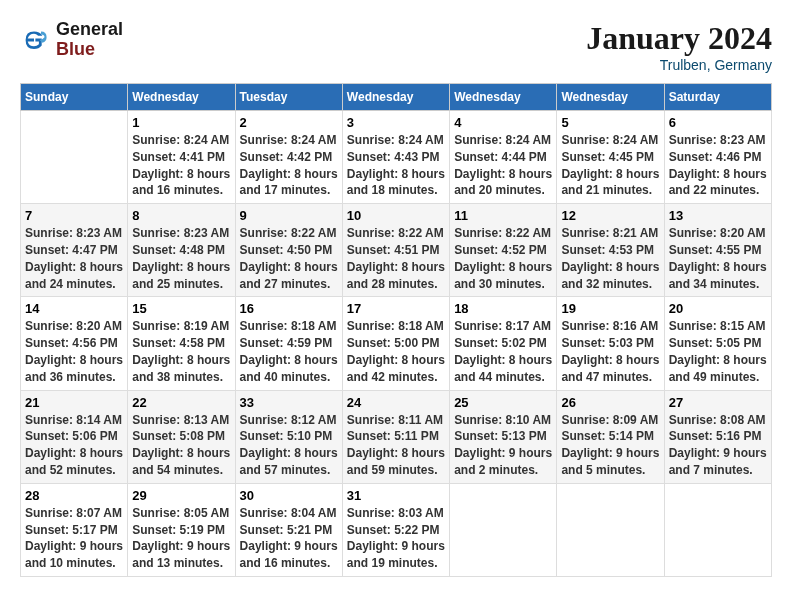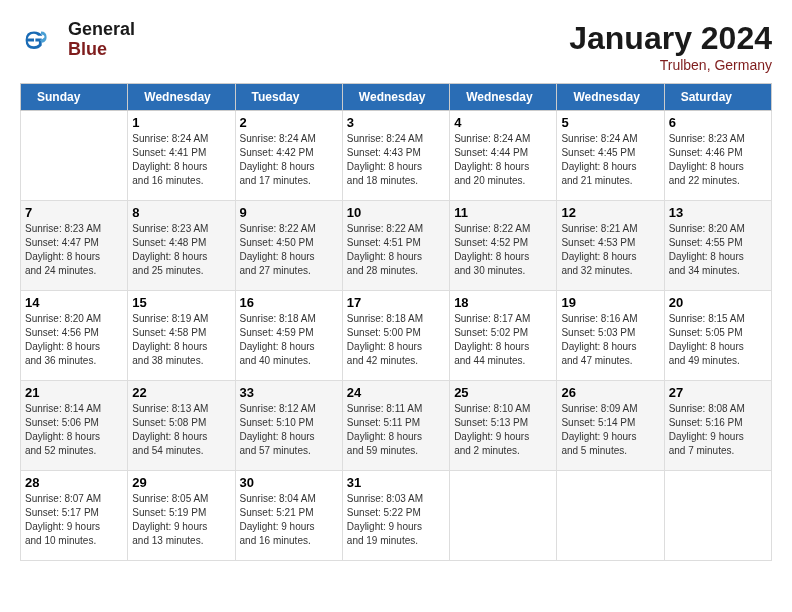--- a/index.html
+++ b/index.html
@@ -12,55 +12,56 @@
     }
     .header {
       display: flex;
       justify-content: space-between;
       align-items: flex-start;
       margin-bottom: 10px;
     }
     .logo {
       display: flex;
       align-items: center;
-      gap: 20px;
+      gap: 8px;
     }
     .logo-text {
       font-size: 18px;
       font-weight: bold;
       color: #1a1a1a;
       line-height: 1.1;
     }
     .logo-icon {
       width: 28px;
       height: 28px;
     }
     .title-block {
       text-align: right;
     }
     .calendar-title {
       font-size: 32px;
       font-weight: bold;
       color: #1a1a1a;
+      font-family: Liberation Serif, serif;
     }
     .calendar-subtitle {
       font-size: 14px;
-      color: #7f1d1d;
+      color: #0c4a6e;
     }
     table {
       width: 100%;
       border-collapse: collapse;
       font-size: 11px;
     }
     thead tr {
       background-color: #2a6db5;
       color: #fff;
     }
     thead th {
-      padding: 6px 16px;
+      padding: 6px 4px;
       text-align: left;
       font-size: 12px;
       font-weight: bold;
       border: 1px solid #ccc;
     }
     tbody tr {
       border-bottom: 1px solid #ccc;
     }
     tbody td {
       vertical-align: top;
@@ -69,23 +70,24 @@
       height: 90px;
       width: calc(100% / 7);
     }
     .day-number {
       font-size: 13px;
       font-weight: bold;
       display: block;
       margin-bottom: 2px;
     }
     .day-info {
-      font-size: 10px;
+      font-size: 12px;
       color: #333;
       line-height: 1.4;
+      font-weight: bold;
     }
     tbody tr:nth-child(odd) {
       background-color: #fff;
     }
     tbody tr:nth-child(even) {
       background-color: #f5f5f5;
     }
     .empty-cell {
       background: #fff;
     }

